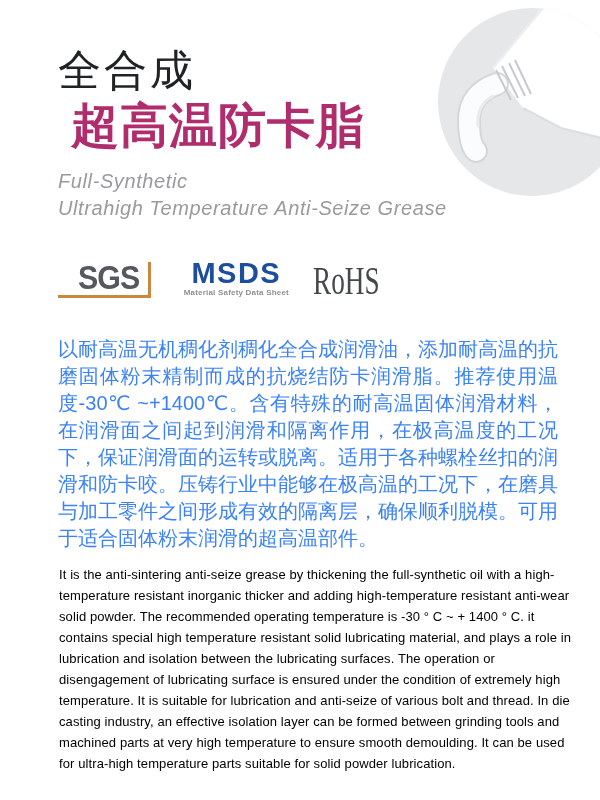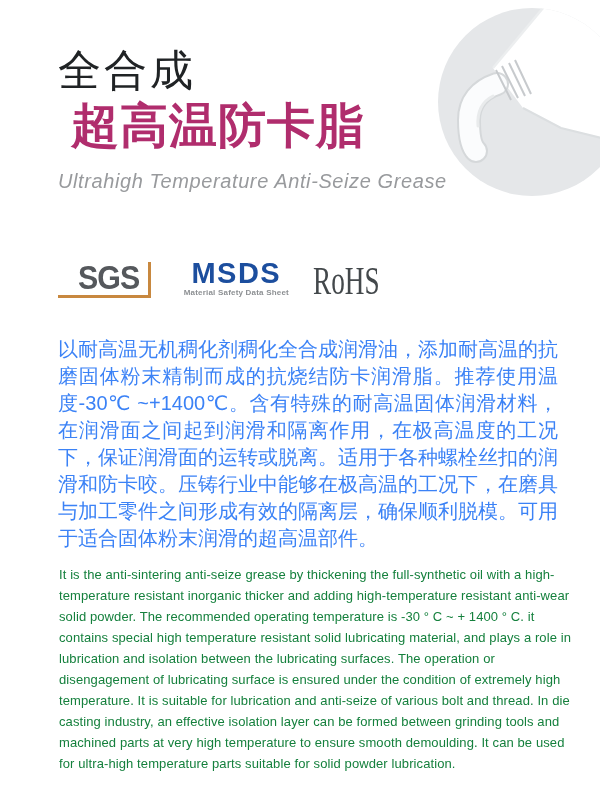--- a/index.html
+++ b/index.html
@@ -39,21 +39,21 @@
     margin-left:24px; font-family:"Liberation Serif","DejaVu Serif",serif;
     font-size:40px; line-height:33px; color:#43484b;
     transform:scaleX(.68); transform-origin:left bottom; padding-bottom:1px;
   }
   .desc-cn {
     position:absolute; left:58px; top:316px; width:500px;
     font-size:20px; line-height:27px; color:#3b82f6; text-align:justify;
   }
   .desc-en {
     position:absolute; left:59px; top:551px; width:517px;
-    font-size:13px; line-height:21px; color:#15803d; letter-spacing:0.1px;
+    font-size:13px; line-height:21px; color:#000000; letter-spacing:0.1px;
   }
 </style>
 </head>
 <body>
 
 <div class="page">
 
   <div class="hero">
     <svg width="200" height="200" viewBox="0 0 200 200">
       <defs>
@@ -76,20 +76,21 @@
           <path d="M 80,52 L 96,86"></path>
         </g>
       </g>
     </svg>
   </div>
 
   <div class="title1">全合成</div>
   <div class="title2">超高温防卡脂</div>
 
   <div class="subtitle">
+    <div>Full-Synthetic</div>
     <div>Ultrahigh Temperature Anti-Seize Grease</div>
   </div>
 
   <div class="logos">
     <div class="sgs-box">
       <span class="sgs-text">SGS</span>
     </div>
     <div class="msds-box">
       <div class="msds-text">MSDS</div>
       <div class="msds-sub">Material Safety Data Sheet</div>

